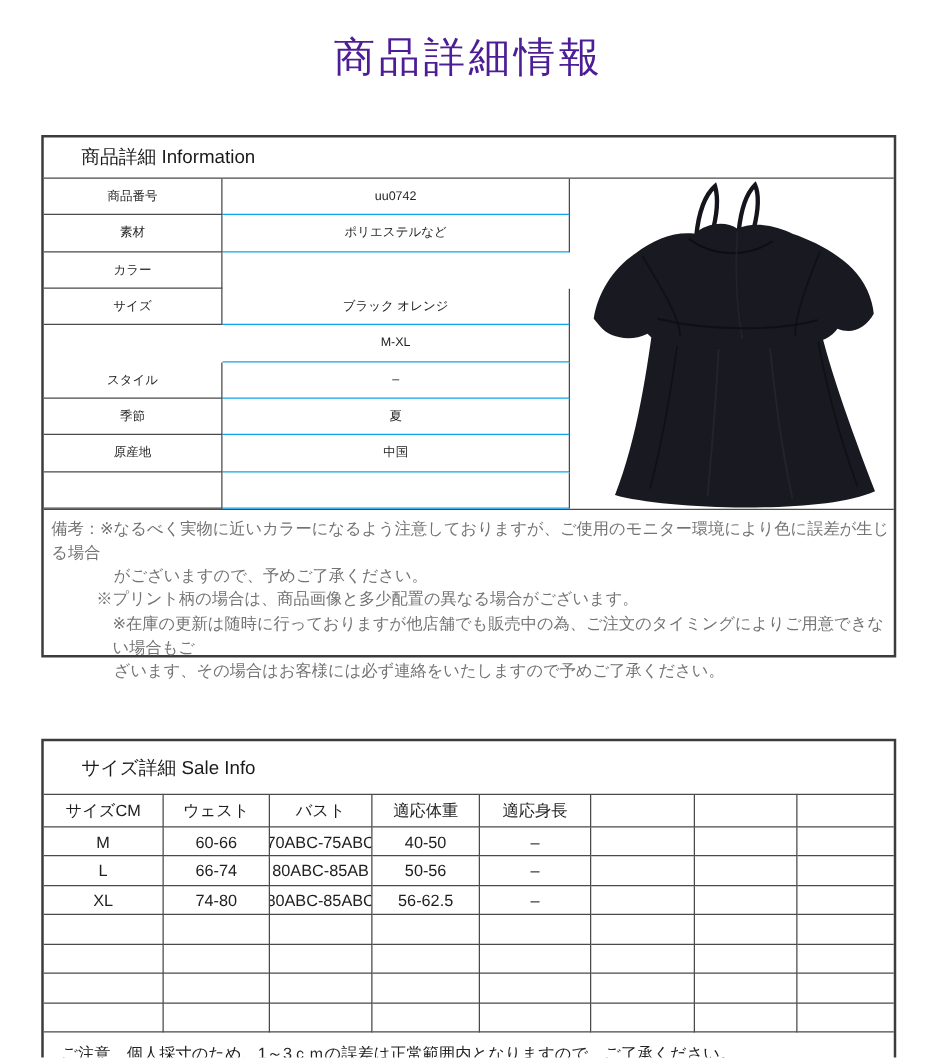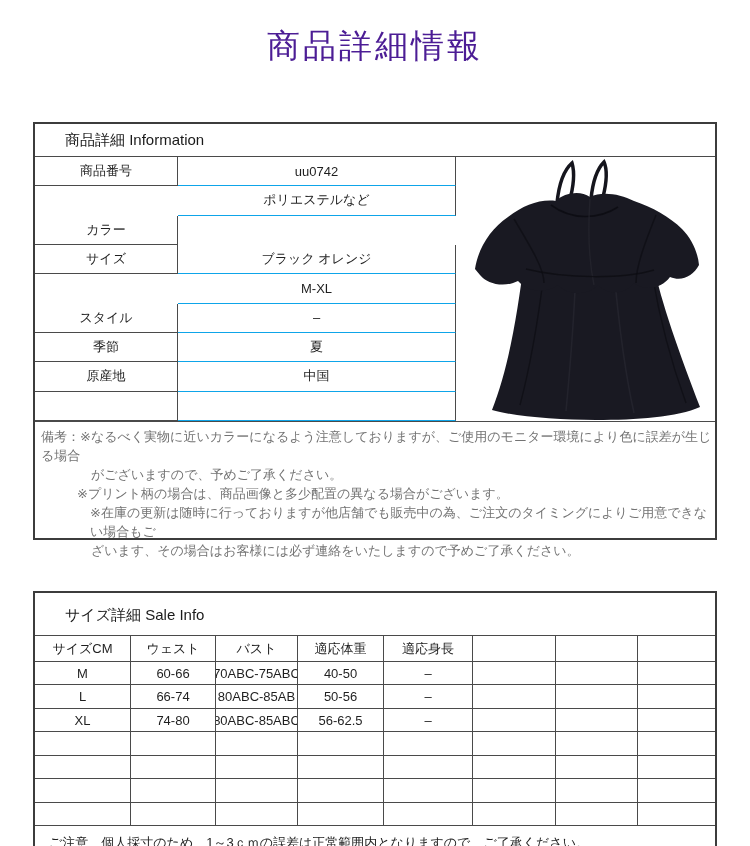--- a/index.html
+++ b/index.html
@@ -10,51 +10,51 @@
   }
   .page-title{
     margin:0;padding-top:24px;height:42px;
     text-align:center;font-family:"Liberation Serif","DejaVu Serif",serif;
     font-size:33px;font-weight:500;letter-spacing:3px;color:#4c1d95;
   }
   .box{
     position:absolute;left:33px;width:680px;
     border:2px solid #3c3c3c;background:#fff;
   }
-  #info-box{top:122px;height:414px;}
+  #info-box{top:108px;height:414px;}
   #size-box{top:547px;height:272px;margin-top:44px;}
 
   
   .t1-header{
     height:32px;line-height:32px;border-bottom:1px solid #4a4a4a;
     padding-left:30px;font-size:15px;color:#1a1a1a;
   }
   .t1-body{
     display:grid;
     grid-template-columns:143px 278px 1fr;
     grid-template-rows:repeat(9,1fr);
     height:264px;
   }
   .t1-body .cell{
     display:flex;align-items:center;justify-content:center;
-    font-size:13px;
+    font-size:10px;
   }
   .t1-body .lab{grid-column:1;border-right:1px solid #4a4a4a;border-bottom:1px solid #4a4a4a;}
   .t1-body .val{grid-column:2;border-right:1px solid #4a4a4a;border-bottom:1px solid #0ea5e9;}
   .t1-body .nob{border-bottom:none;}
   .img-cell{grid-column:3;grid-row:1 / span 9;position:relative;overflow:hidden;}
   .img-cell svg{position:absolute;left:0;top:0;}
 
   .remarks{
     border-top:1px solid #4a4a4a;height:116px;
     font-size:13px;line-height:19px;padding-top:5px;color:#737373;
   }
   .remarks .r0{padding-left:6px;}
   .remarks .r1{padding-left:56px;}
-  .remarks .r2{padding-left:42px;}
+  .remarks .r2{padding-left:42px;font-family:Liberation Mono, monospace;}
   .remarks .r3{padding-left:55px;}
   .remarks .r4{padding-left:56px;}
 
   
   .t2-header{
     height:42px;line-height:44px;border-bottom:1px solid #4a4a4a;
     padding-left:30px;font-size:15px;color:#1a1a1a;
   }
   .t2-grid{
     display:grid;
@@ -114,20 +114,21 @@
         <path d="M95,48 C115,63 142,63 162,50" stroke="#0c0c12" stroke-width="1.6" fill="none" opacity="0.85"></path>
         <path d="M58,62 C76,92 88,112 88,126" stroke="#0d0d13" stroke-width="1.5" fill="none" opacity="0.7"></path>
         <path d="M200,58 C188,88 180,110 180,126" stroke="#0d0d13" stroke-width="1.5" fill="none" opacity="0.7"></path>
         <path d="M134,42 C132,70 133,104 138,128" stroke="#26262f" stroke-width="1.4" fill="none" opacity="0.7"></path>
         <path d="M70,112 C110,122 168,122 198,113" stroke="#0c0c12" stroke-width="1.5" fill="none" opacity="0.75"></path>
       </svg>
     </div>
 
     <div class="cell lab">商品番号</div>
     <div class="cell val">uu0742</div>
+    <div class="cell lab">素材</div>
     <div class="cell val">ポリエステルなど</div>
     <div class="cell lab">カラー</div>
     <div class="cell lab">サイズ</div>
     <div class="cell val">ブラック オレンジ</div>
     <div class="cell val">M-XL</div>
     <div class="cell lab">スタイル</div>
     <div class="cell val">–</div>
     <div class="cell lab">季節</div>
     <div class="cell val">夏</div>
     <div class="cell lab">原産地</div>

